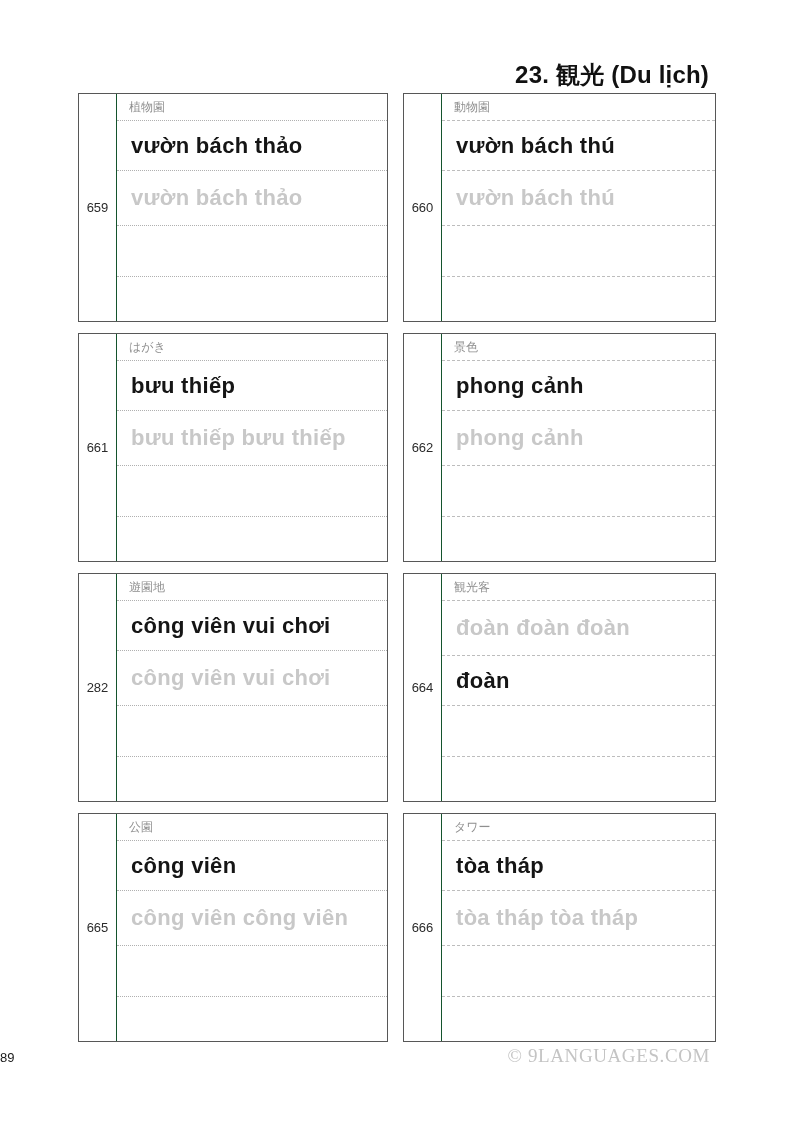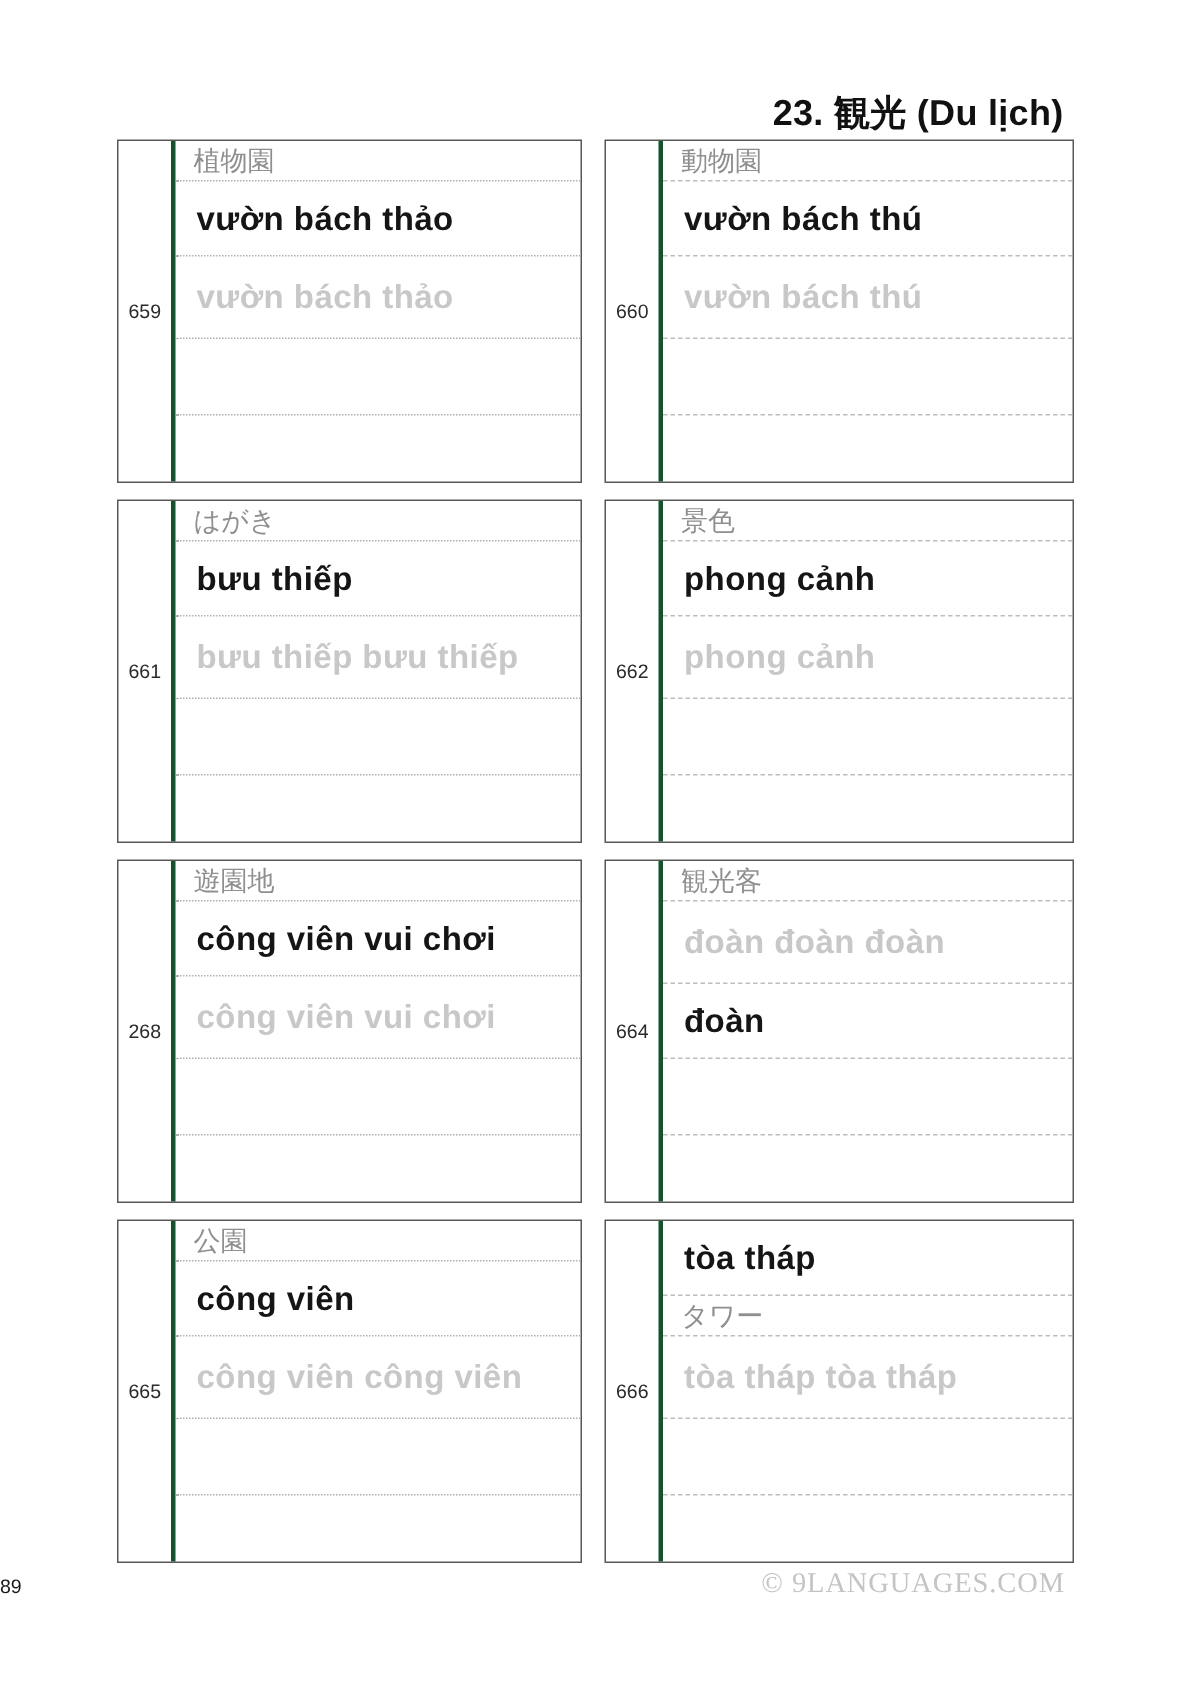--- a/index.html
+++ b/index.html
@@ -30,30 +30,30 @@
     row-gap: 11px;
   }
 
   .card {
     border: 1px solid #575757;
     display: flex;
     background: #ffffff;
   }
   .num-cell {
     width: 38px;
-    border-right: 3px solid #14532d;
+    border-right: 1px solid #14532d;
     display: flex; align-items: center; justify-content: center;
     font-size: 13px; color: #2b2b2b;
   }
   .card-content { flex: 1; display: flex; flex-direction: column; min-width: 0; }
 
   .row { border-bottom: 1px dotted #b0b0b0; display: flex; align-items: center; overflow: hidden; }
   .card:nth-child(even) .row { border-bottom-style: dashed; border-bottom-color: #bdbdbd; }
 
-  .row-jp    { height: 27px; padding-left: 12px; font-size: 18px; color: #8f8f8f; }
+  .row-jp    { height: 27px; padding-left: 12px; font-size: 12px; color: #8f8f8f; }
   .row-word  { height: 50px; padding-left: 14px; font-size: 22px; font-weight: bold; color: #151515; letter-spacing: 0.3px; white-space: nowrap; }
   .row-trace { height: 55px; padding-left: 14px; font-size: 22px; font-weight: bold; color: #c8c8c8; letter-spacing: 0.3px; white-space: nowrap; }
   .row-line1 { height: 51px; }
   .row-line2 { flex: 1; border-bottom: none !important; }
 
   .page-number {
     position: absolute;
     top: 1050px; left: 0; right: 0;
     text-align: left;
     font-size: 13px; color: #1a1a1a;
@@ -112,21 +112,21 @@
     <div class="card-content">
       <div class="row row-jp">景色</div>
       <div class="row row-word">phong cảnh</div>
       <div class="row row-trace">phong cảnh</div>
       <div class="row row-line1"></div>
       <div class="row row-line2"></div>
     </div>
   </div>
 
   <div class="card">
-    <div class="num-cell">268</div>
+    <div class="num-cell">282</div>
     <div class="card-content">
       <div class="row row-jp">遊園地</div>
       <div class="row row-word">công viên vui chơi</div>
       <div class="row row-trace">công viên vui chơi</div>
       <div class="row row-line1"></div>
       <div class="row row-line2"></div>
     </div>
   </div>
 
   <div class="card">
@@ -147,22 +147,22 @@
       <div class="row row-word">công viên</div>
       <div class="row row-trace">công viên công viên</div>
       <div class="row row-line1"></div>
       <div class="row row-line2"></div>
     </div>
   </div>
 
   <div class="card">
     <div class="num-cell">666</div>
     <div class="card-content">
+      <div class="row row-jp">タワー</div>
       <div class="row row-word">tòa tháp</div>
-      <div class="row row-jp">タワー</div>
       <div class="row row-trace">tòa tháp tòa tháp</div>
       <div class="row row-line1"></div>
       <div class="row row-line2"></div>
     </div>
   </div>
 </div>
 
   <div class="page-number">89</div>
 
   <div class="copyright">© 9LANGUAGES.COM</div>

